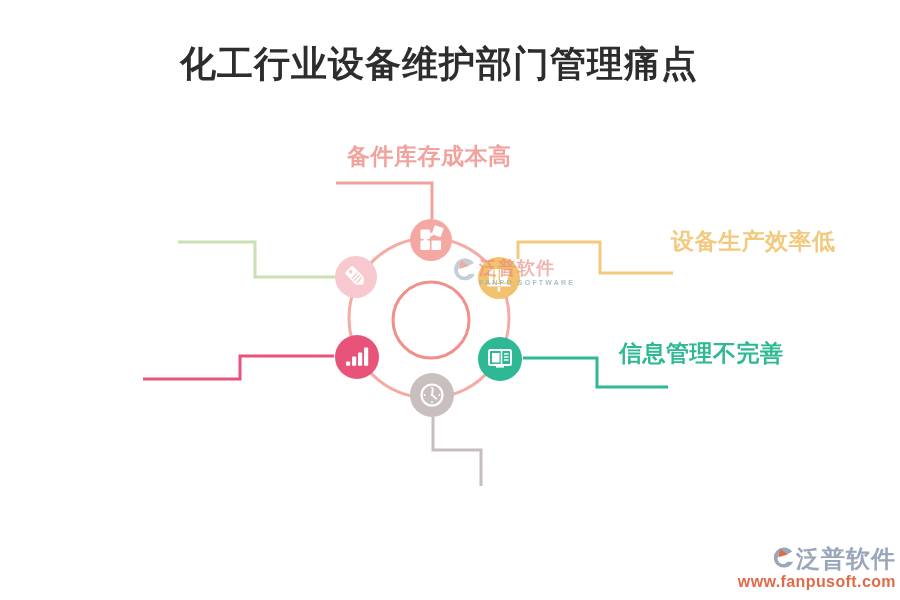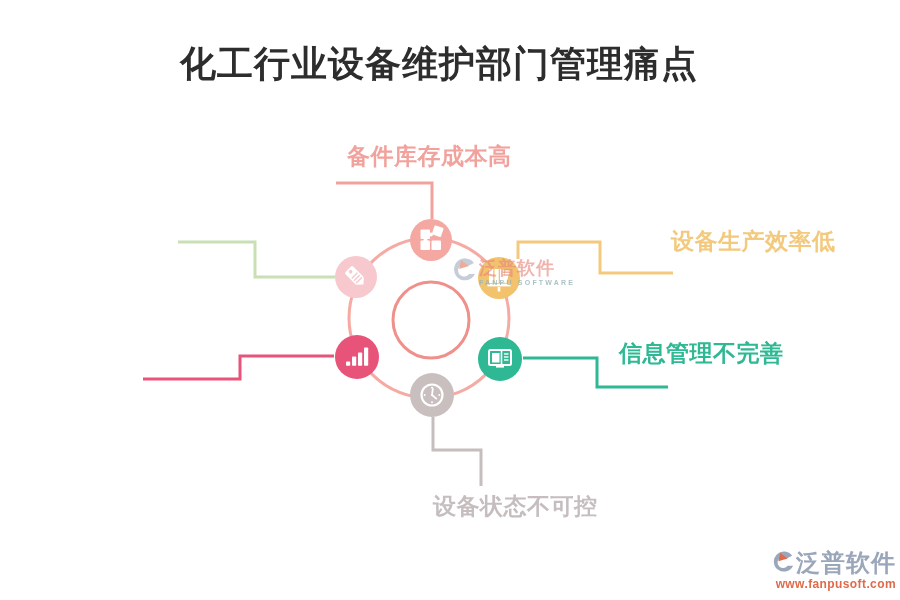--- a/index.html
+++ b/index.html
@@ -33,21 +33,21 @@
   }
   .watermark .wm-text{display:flex;flex-direction:column;}
   .wm-brand{font-size:18px;font-weight:bold;letter-spacing:1px;line-height:22px;}
   .wm-sub{font-size:7px;font-weight:bold;letter-spacing:2.2px;line-height:8px;}
   .footer-logo{
     position:absolute;right:4px;bottom:9px;
     display:flex;flex-direction:column;align-items:flex-end;
   }
   .footer-row{display:flex;align-items:center;gap:2px;}
   .footer-brand{font-size:24px;font-weight:bold;letter-spacing:1px;line-height:26px;}
-  .footer-url{font-size:12px;font-weight:bold;letter-spacing:0.4px;margin-top:1px;}
+  .footer-url{font-size:16px;font-weight:bold;letter-spacing:0.4px;margin-top:1px;}
 </style>
 </head>
 <body>
 
 <div class="canvas">
 
   <div class="page-title" style="color: rgb(45, 45, 45);">化工行业设备维护部门管理痛点</div>
 
   <svg class="diagram-svg" width="900" height="600" viewBox="0 0 900 600">
 
@@ -138,21 +138,20 @@
           <line x1="0" y1="0" x2="0.8" y2="-6"></line>
           <line x1="0" y1="0" x2="4.3" y2="3.6"></line>
         </g>
       </g>
     </g>
   </svg>
 
   <div class="pp-label lbl-spare" style="color: rgb(242, 162, 156);">备件库存成本高</div>
   <div class="pp-label lbl-production" style="color: rgb(243, 201, 126);">设备生产效率低</div>
   <div class="pp-label lbl-ops" style="color: rgb(46, 184, 147);">信息管理不完善</div>
-  <div class="pp-label lbl-status" style="color: rgb(198, 190, 190);">设备状态不可控</div>
 
   <div class="watermark">
     <svg width="24" height="28" viewBox="0 0 24 28" style="opacity:0.55">
       <path d="M 22,6 A 11,11 0 1 0 23,17 L 17,17 A 6,6 0 1 1 16,9 Z" fill="#9aa6ba"></path>
       <polygon points="9,3 17,9 7,12" fill="#e06a4a"></polygon>
     </svg>
     <div class="wm-text">
       <span class="wm-brand" style="color: rgba(231, 134, 125, 0.62);">泛普软件</span>
       <span class="wm-sub" style="color: rgba(146, 177, 181, 0.78);">FANPU SOFTWARE</span>
     </div>

